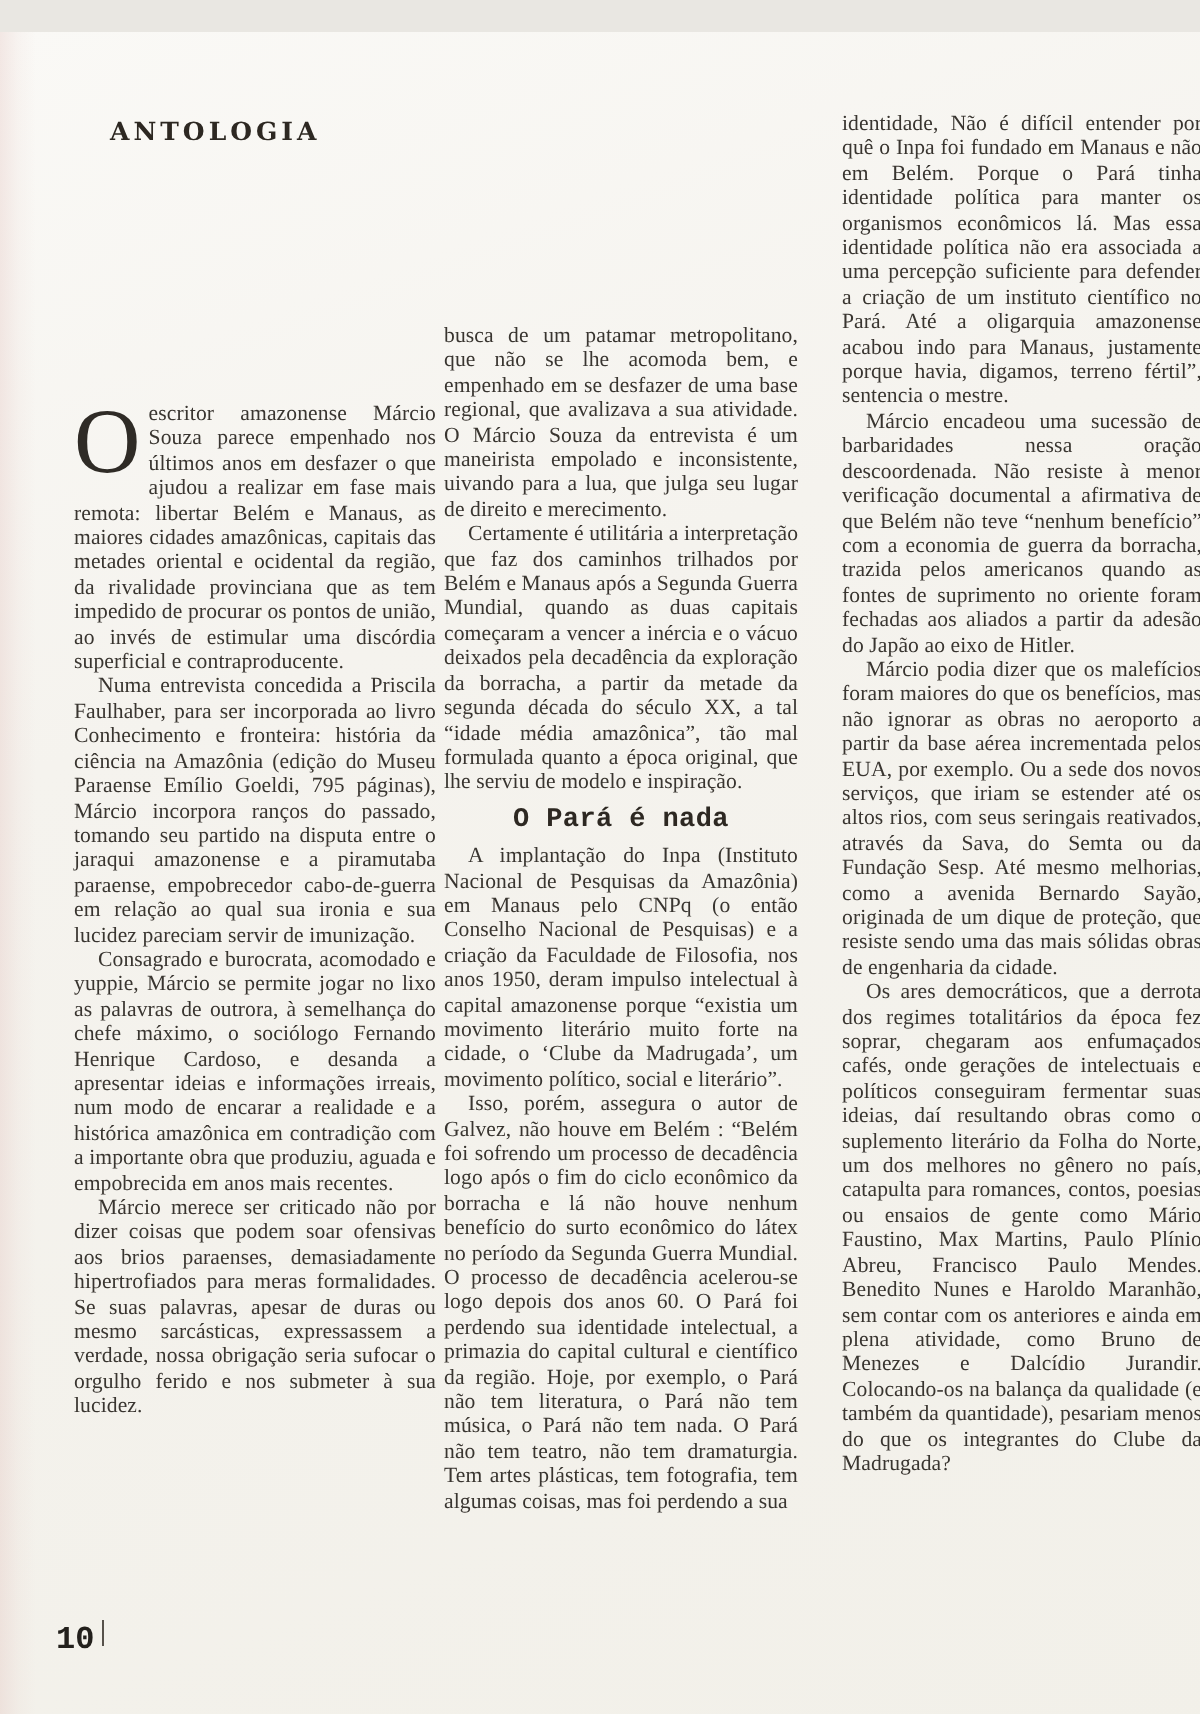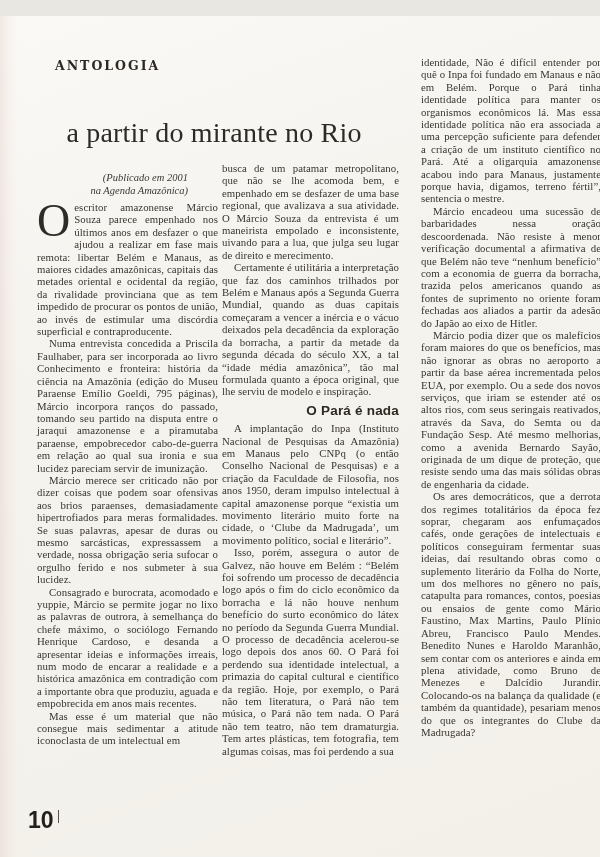--- a/index.html
+++ b/index.html
@@ -44,31 +44,31 @@
   .col1{left:37px;top:185px;width:181px;}
   .col2{left:222px;top:146px;width:177px;}
   .col3{left:421px;top:40px;width:180px;}
   .dropcap{
     float:left;
     font-size:46px;line-height:37px;
     padding:1px 4px 0 0;
     color:#2f2b26;
   }
   .subhead{
-    font-family:Liberation Sans, sans-serif;
+    font-family:Liberation Mono, monospace;
     font-size:13.5px;font-weight:bold;color:#2d2822;
-    margin:7px 0 5px 0;letter-spacing:0.2px;text-align:right;
+    margin:7px 0 5px 0;letter-spacing:0.2px;text-align:center;
   }
   .footer{
     position:absolute;left:28px;top:792px;
     display:flex;align-items:flex-start;
   }
   .footer .pagenum{
-    font-family:Liberation Sans, sans-serif;
-    font-weight:bold;font-size:23px;line-height:24px;color:#23201c;
+    font-family:Liberation Mono, monospace;
+    font-weight:bold;font-size:16px;line-height:24px;color:#23201c;
   }
   .footer .vtick{
     width:1px;height:13px;background:#57524b;
     margin:2px 4px 0 4px;flex:0 0 auto;
   }
   .footer .journal{
     border-top:1px solid #57524b;
     padding-top:3px;margin-top:4px;
     font-size:8.3px;letter-spacing:1.3px;color:#47423b;
     white-space:nowrap;
@@ -76,34 +76,28 @@
 </style>
 </head>
 <body>
 
 <div class="page">
 
   <div class="section-label">ANTOLOGIA</div>
 
   <h1 class="title">
     <br>
-    <span>a partir do mirante no Rio</span>
   </h1>
 
-  <div class="byline">
-    <div>(Publicado em 2001</div>
-    <div>na Agenda Amazônica)</div>
-  </div>
 
   <div class="col col1">
     <p><span class="dropcap">O</span><span>escritor amazonense Márcio Souza parece empenhado nos últimos anos em desfazer o que ajudou a realizar em fase mais remota: libertar Belém e Manaus, as maiores cidades amazônicas, capitais das metades oriental e ocidental da região, da rivalidade provinciana que as tem impedido de procurar os pontos de união, ao invés de estimular uma discórdia superficial e contraproducente.</span></p>
     <p class="indent">Numa entrevista concedida a Priscila Faulhaber, para ser incorporada ao livro Conhecimento e fronteira: história da ciência na Amazônia (edição do Museu Paraense Emílio Goeldi, 795 páginas), Márcio incorpora ranços do passado, tomando seu partido na disputa entre o jaraqui amazonense e a piramutaba paraense, empobrecedor cabo-de-guerra em relação ao qual sua ironia e sua lucidez pareciam servir de imunização.</p>
+    <p class="indent">Consagrado e burocrata, acomodado e yuppie, Márcio se permite jogar no lixo as palavras de outrora, à semelhança do chefe máximo, o sociólogo Fernando Henrique Cardoso, e desanda a apresentar ideias e informações irreais, num modo de encarar a realidade e a histórica amazônica em contradição com a importante obra que produziu, aguada e empobrecida em anos mais recentes.</p>
     <p class="indent">Márcio merece ser criticado não por dizer coisas que podem soar ofensivas aos brios paraenses, demasiadamente hipertrofiados para meras formalidades. Se suas palavras, apesar de duras ou mesmo sarcásticas, expressassem a verdade, nossa obrigação seria sufocar o orgulho ferido e nos submeter à sua lucidez.</p>
-    <p class="indent">Consagrado e burocrata, acomodado e yuppie, Márcio se permite jogar no lixo as palavras de outrora, à semelhança do chefe máximo, o sociólogo Fernando Henrique Cardoso, e desanda a apresentar ideias e informações irreais, num modo de encarar a realidade e a histórica amazônica em contradição com a importante obra que produziu, aguada e empobrecida em anos mais recentes.</p>
-    <p class="indent">Mas esse é um material que não consegue mais sedimentar a atitude iconoclasta de um intelectual em</p>
   </div>
 
   <div class="col col2">
     <p>busca de um patamar metropolitano, que não se lhe acomoda bem, e empenhado em se desfazer de uma base regional, que avalizava a sua atividade. O Márcio Souza da entrevista é um maneirista empolado e inconsistente, uivando para a lua, que julga seu lugar de direito e merecimento.</p>
     <p class="indent">Certamente é utilitária a interpretação que faz dos caminhos trilhados por Belém e Manaus após a Segunda Guerra Mundial, quando as duas capitais começaram a vencer a inércia e o vácuo deixados pela decadência da exploração da borracha, a partir da metade da segunda década do século XX, a tal “idade média amazônica”, tão mal formulada quanto a época original, que lhe serviu de modelo e inspiração.</p>
     <h2 class="subhead">O Pará é nada</h2>
     <p class="indent">A implantação do Inpa (Instituto Nacional de Pesquisas da Amazônia) em Manaus pelo CNPq (o então Conselho Nacional de Pesquisas) e a criação da Faculdade de Filosofia, nos anos 1950, deram impulso intelectual à capital amazonense porque “existia um movimento literário muito forte na cidade, o ‘Clube da Madrugada’, um movimento político, social e literário”.</p>
     <p class="indent">Isso, porém, assegura o autor de Galvez, não houve em Belém : “Belém foi sofrendo um processo de decadência logo após o fim do ciclo econômico da borracha e lá não houve nenhum benefício do surto econômico do látex no período da Segunda Guerra Mundial. O processo de decadência acelerou-se logo depois dos anos 60. O Pará foi perdendo sua identidade intelectual, a primazia do capital cultural e científico da região. Hoje, por exemplo, o Pará não tem literatura, o Pará não tem música, o Pará não tem nada. O Pará não tem teatro, não tem dramaturgia. Tem artes plásticas, tem fotografia, tem algumas coisas, mas foi perdendo a sua</p>
   </div>
 

